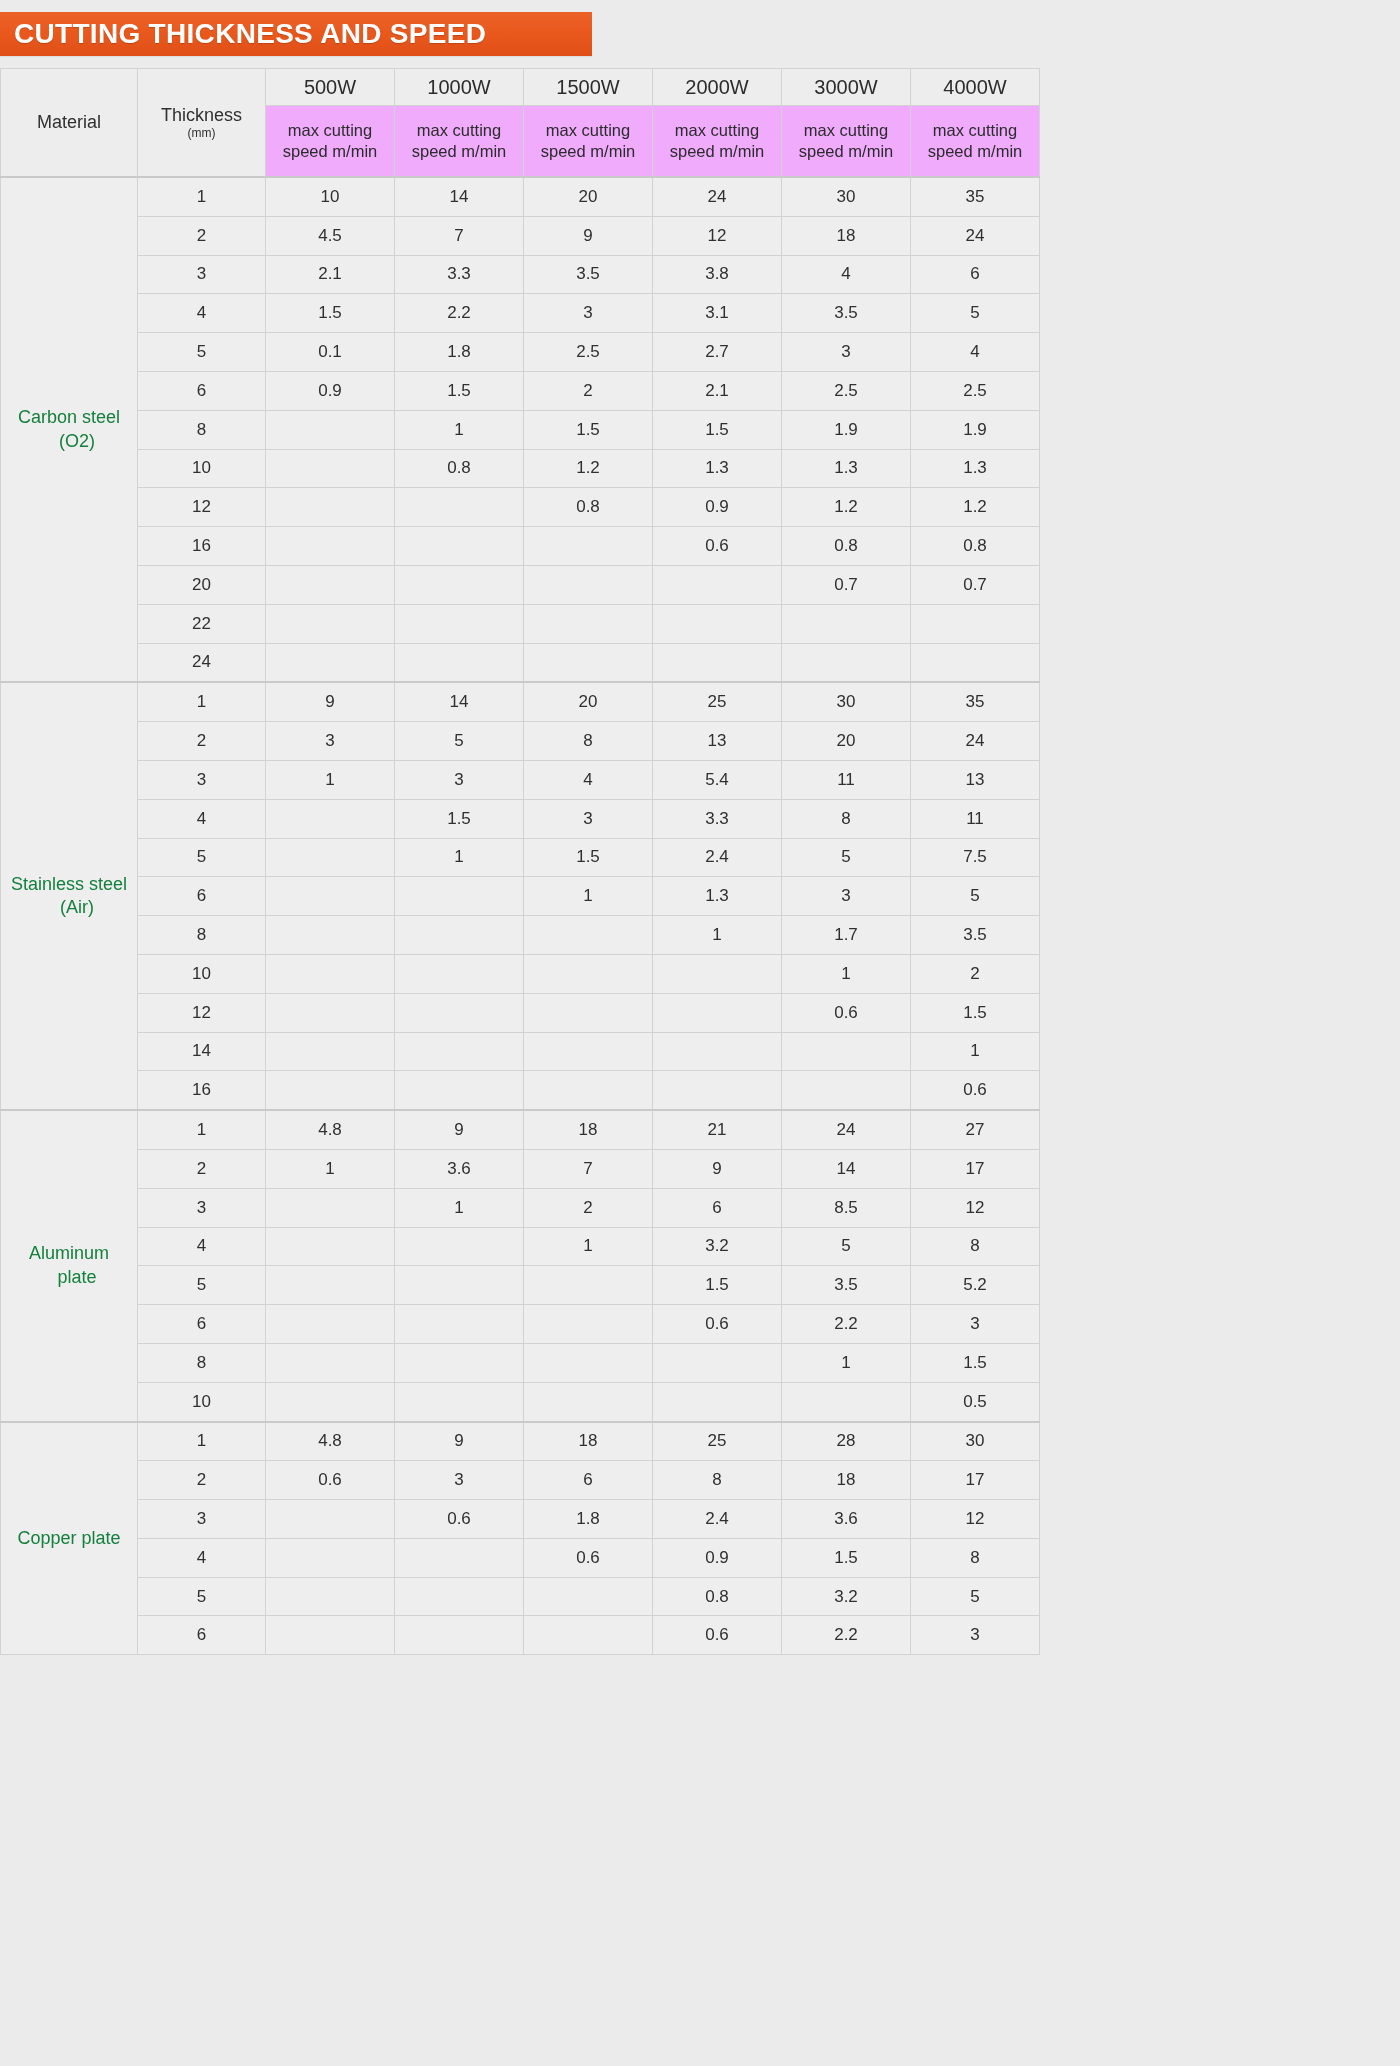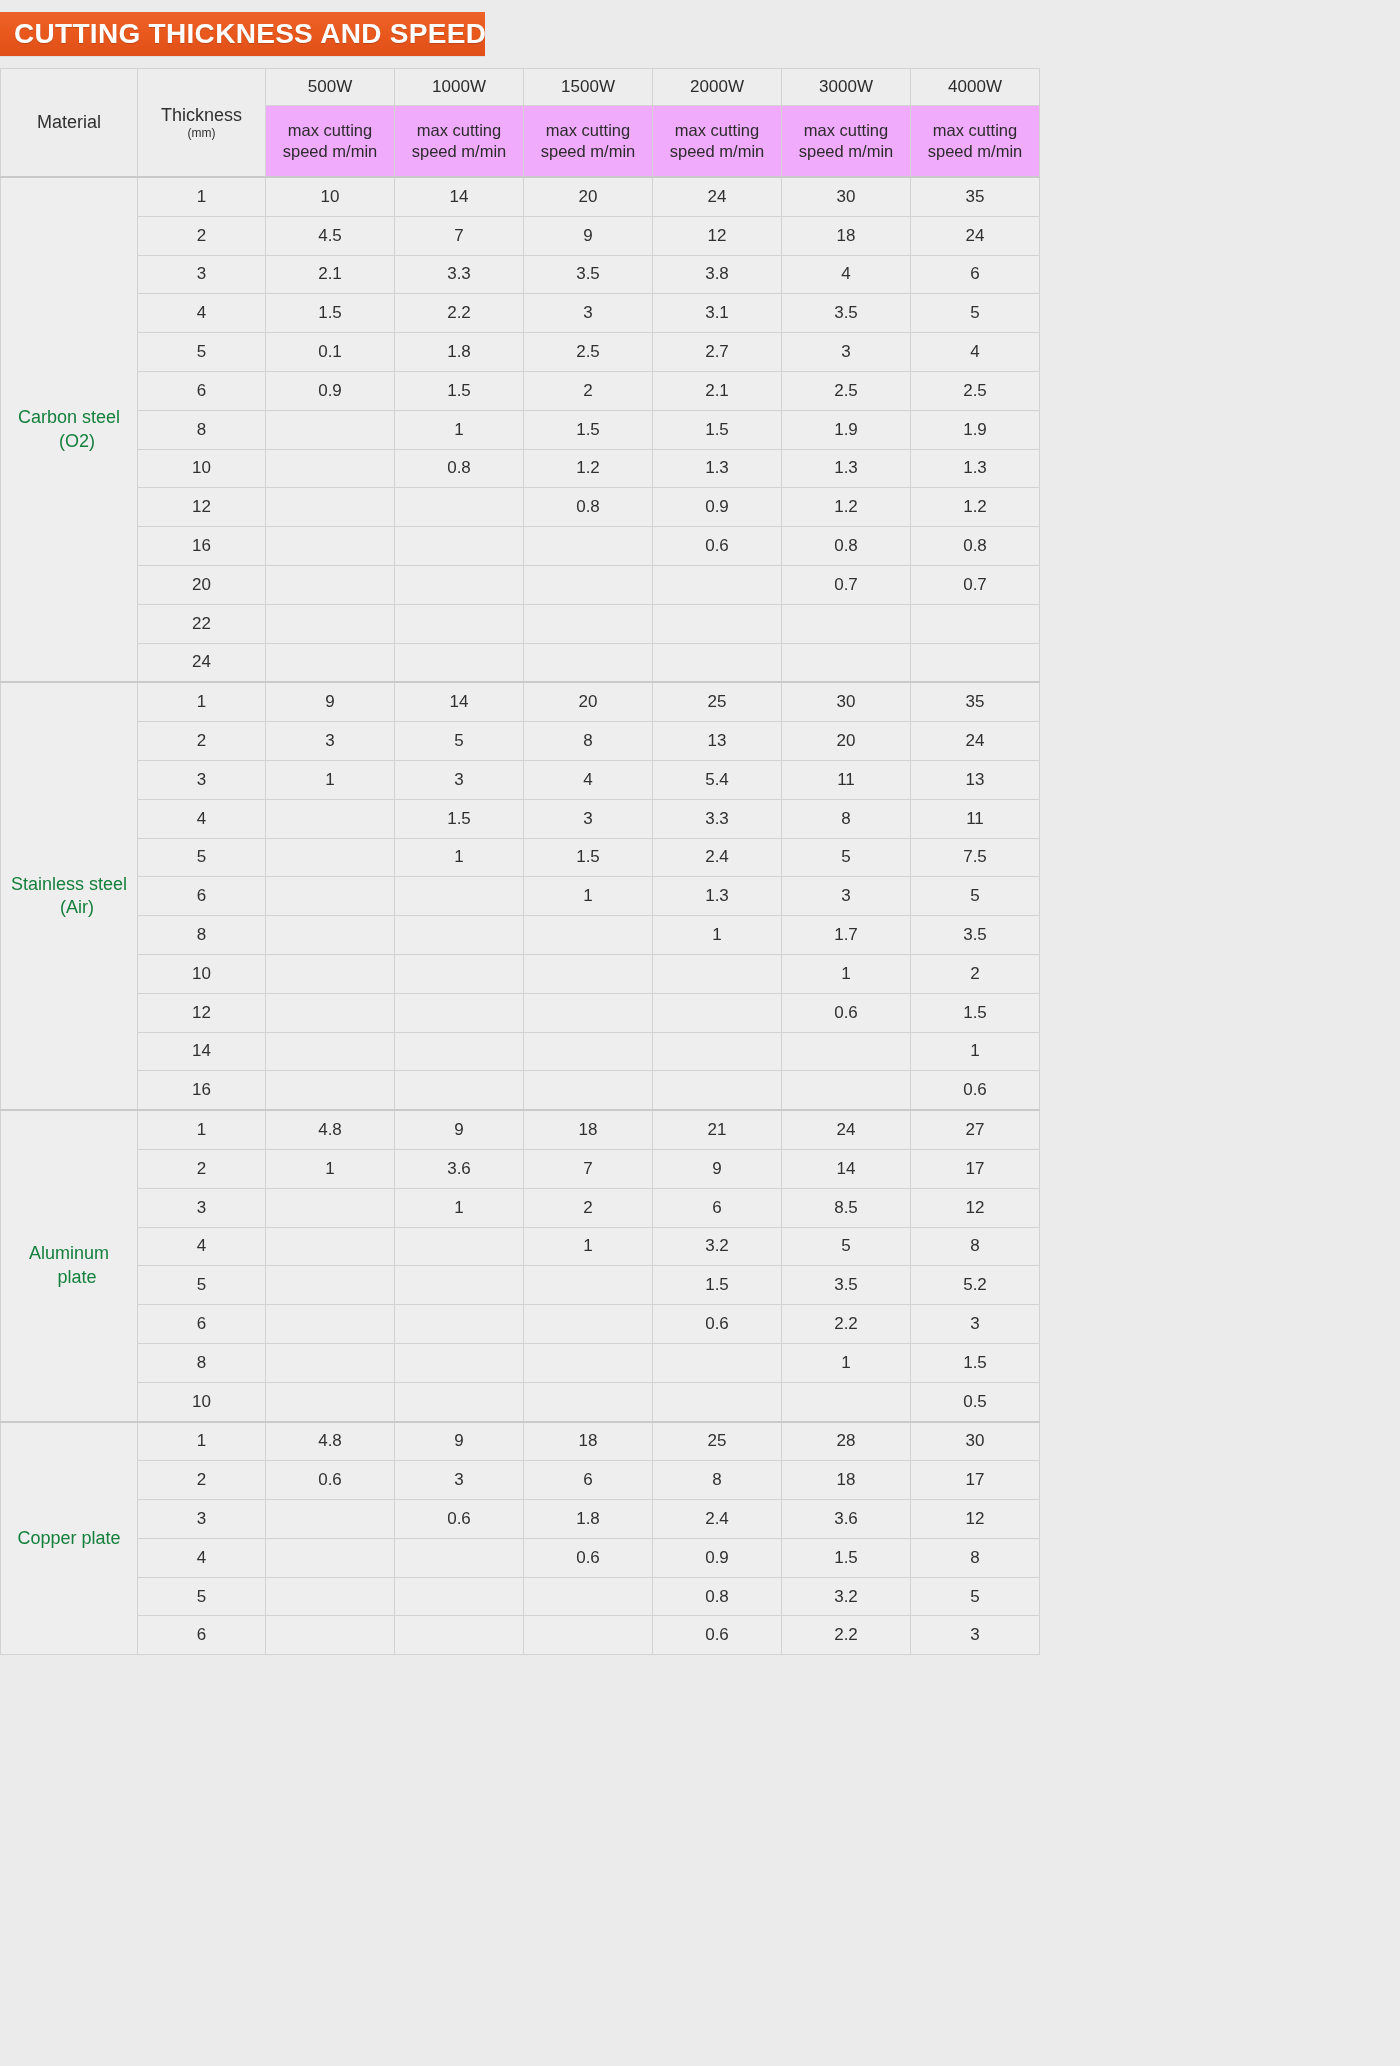--- a/index.html
+++ b/index.html
@@ -18,21 +18,21 @@
     width: 1400px;
     height: 2066px;
     position: relative;
     background: #ebebeb;
   }
   
   .title-banner {
     position: absolute;
     left: 0;
     top: 12px;
-    width: 485px;
+    width: 592px;
     height: 44px;
     background: linear-gradient(180deg, #ec6327 0%, #e8571c 55%, #df4f17 100%);
     display: flex;
     align-items: center;
     box-shadow: 0 1px 0 rgba(0,0,0,0.06);
   }
   .title-text {
     color: #ffffff;
     font-size: 28px;
     font-weight: bold;
@@ -64,21 +64,21 @@
     background: #eeeeee;
     text-align: center;
     vertical-align: middle;
     font-weight: normal;
     color: #303030;
     font-family: "Liberation Sans", sans-serif;
   }
   
   thead th.power-label {
     height: 34px;
-    font-size: 17px;
+    font-size: 20px;
     color: #2c2c2c;
     background: #ededed;
   }
   thead th.power-sub {
     height: 70px;
     font-size: 16.5px;
     line-height: 1.25;
     color: #2c2c2c;
     background: #f0abfc;
     padding: 0 4px;

